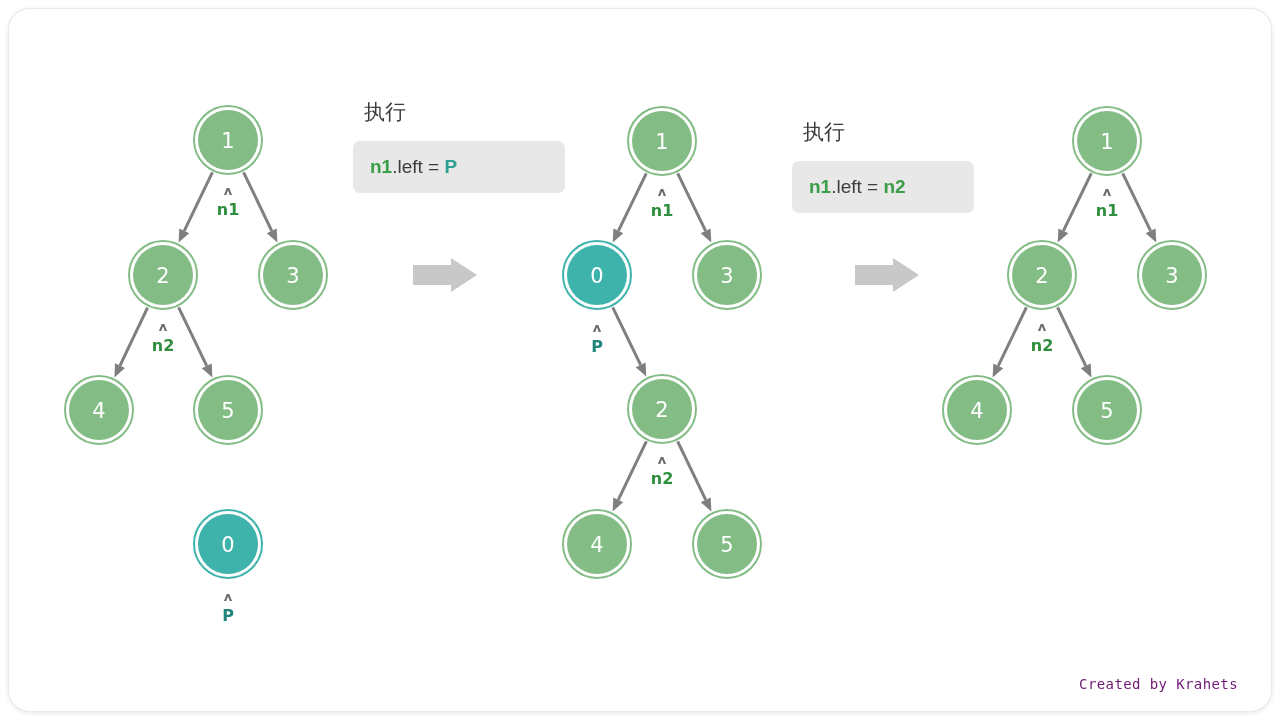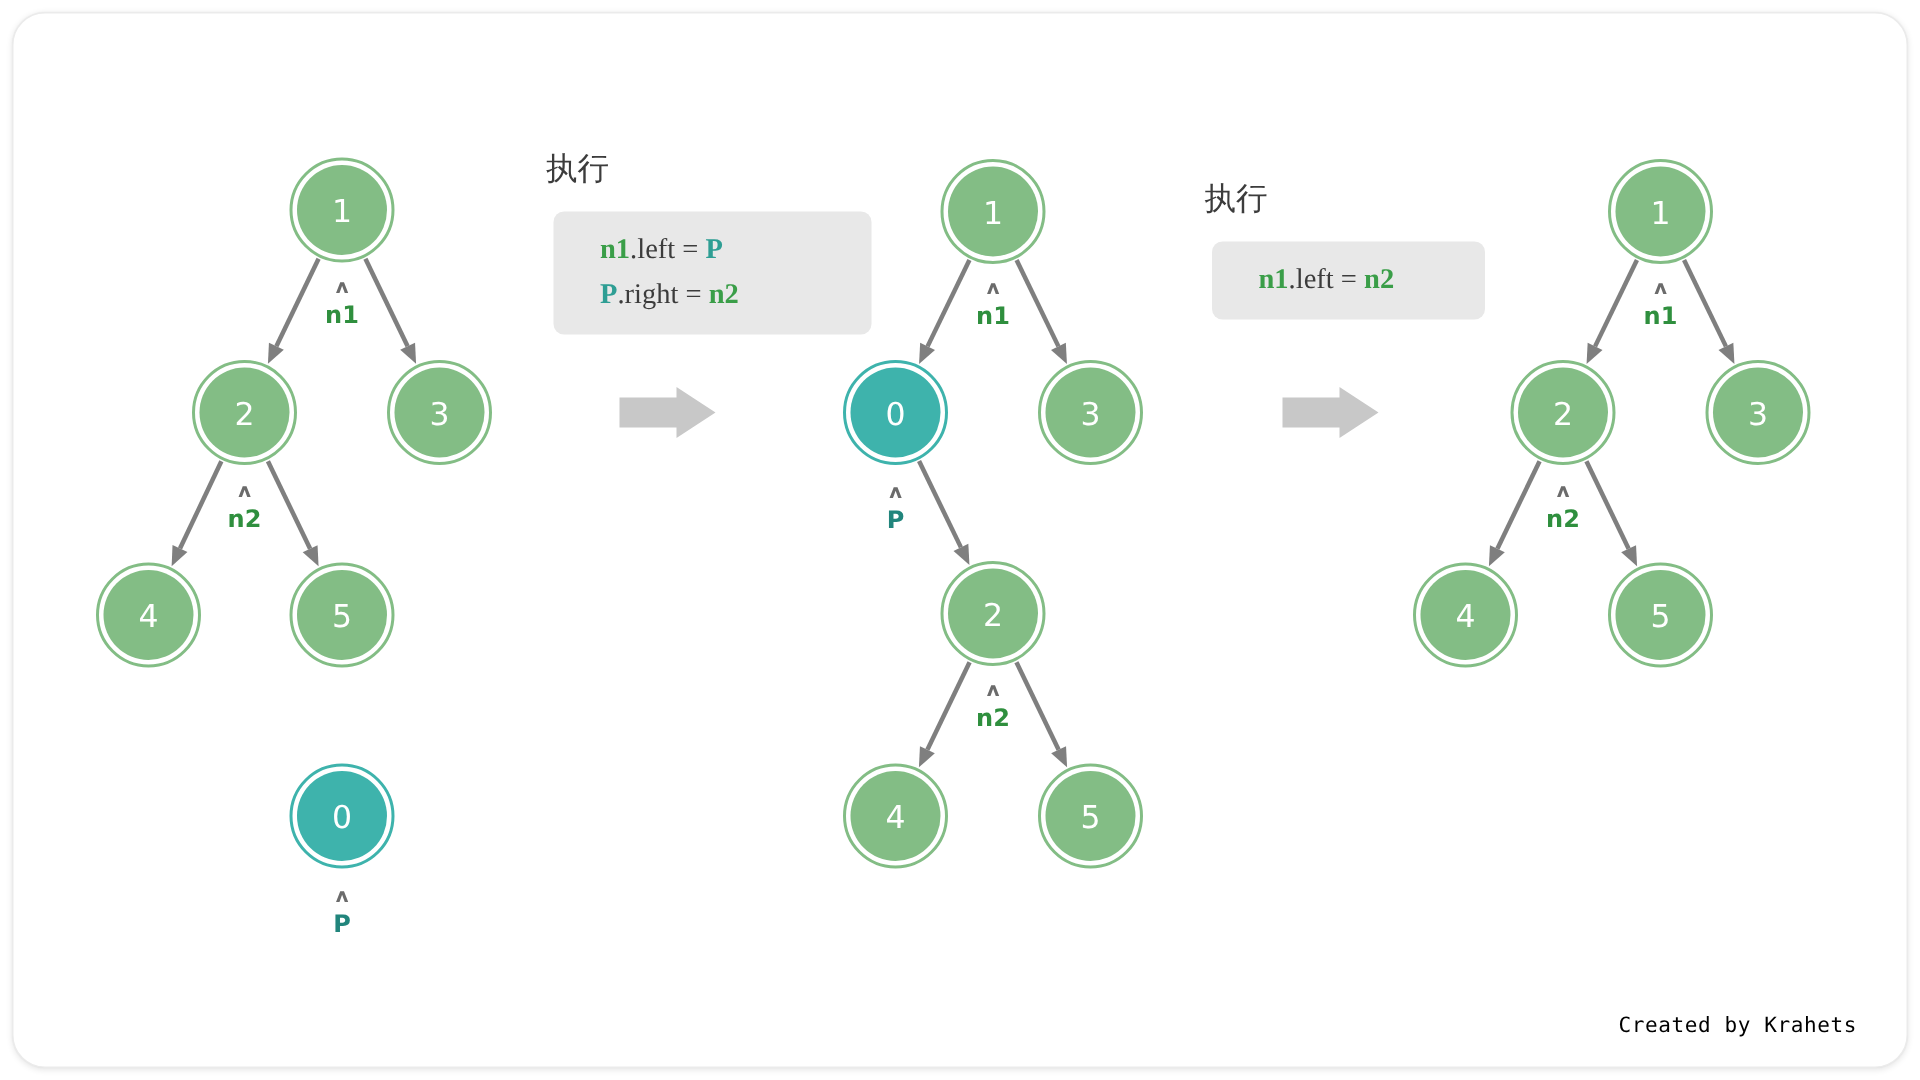--- a/index.html
+++ b/index.html
@@ -65,38 +65,37 @@
     position: absolute;
     color: #3c3c3c;
     font-family: "DejaVu Sans", sans-serif;
     font-size: 21px;
     white-space: nowrap;
   }
   .code-box {
     position: absolute;
     background: #e8e8e8;
     border-radius: 7px;
-    padding: 11px 31px;
-    font-family: Liberation Serif, serif;
+    padding: 11px 17px;
+    font-family: Liberation Sans, sans-serif;
     font-size: 19px;
     line-height: 30px;
     color: #3c3c3c;
     white-space: pre;
     box-sizing: border-box;
-    margin-left: 16px;
   }
   .code-line { display: block; }
   .tok-green { color: #3a9e48; font-weight: bold; }
   .tok-teal  { color: #2e9e94; font-weight: bold; }
   .tok-plain { color: #3c3c3c; }
   #watermark {
     position: absolute;
     right: 42px;
     bottom: 28px;
-    color: #000000;
+    color: #701a75;
     font-family: "DejaVu Sans Mono", monospace;
     font-size: 14px;
     letter-spacing: 0.4px;
     white-space: nowrap;
   }
 </style>
 </head>
 <body>
 
 <div id="canvas-card"></div>
@@ -297,18 +296,18 @@
       </g>
     </g>
   <g id="svg-step-arrows">
       <polygon points="413,265 451,265 451,258 477,275 451,292 451,285 413,285" fill="#c8c8c8" class="step-arrow"></polygon>
       <polygon points="855,265 893,265 893,258 919,275 893,292 893,285 855,285" fill="#c8c8c8" class="step-arrow"></polygon>
     </g>
 </svg>
 
 <div id="overlay-text">
     <div class="exec-title" style="left: 364px; top: 98px;">执行</div>
-    <div class="code-box" style="left: 353px; top: 141px; width: 212px;"><span class="code-line"><span class="tok-green">n1</span><span class="tok-plain">.left = </span><span class="tok-teal">P</span></span><span class="code-line"><span class="tok-teal">P</span><span class="tok-plain">.right = </span><span class="tok-green">n2</span></span></div>
+    <div class="code-box" style="left: 353px; top: 141px; width: 212px;"><span class="code-line"><span class="tok-green">n1</span><span class="tok-plain">.left = </span><span class="tok-teal">P</span></span></div>
     <div class="exec-title" style="left: 803px; top: 118px;">执行</div>
     <div class="code-box" style="left: 792px; top: 161px; width: 182px;"><span class="code-line"><span class="tok-green">n1</span><span class="tok-plain">.left = </span><span class="tok-green">n2</span></span></div>
   </div>
 
 <div id="watermark">Created by Krahets</div>
 
 </body></html>

